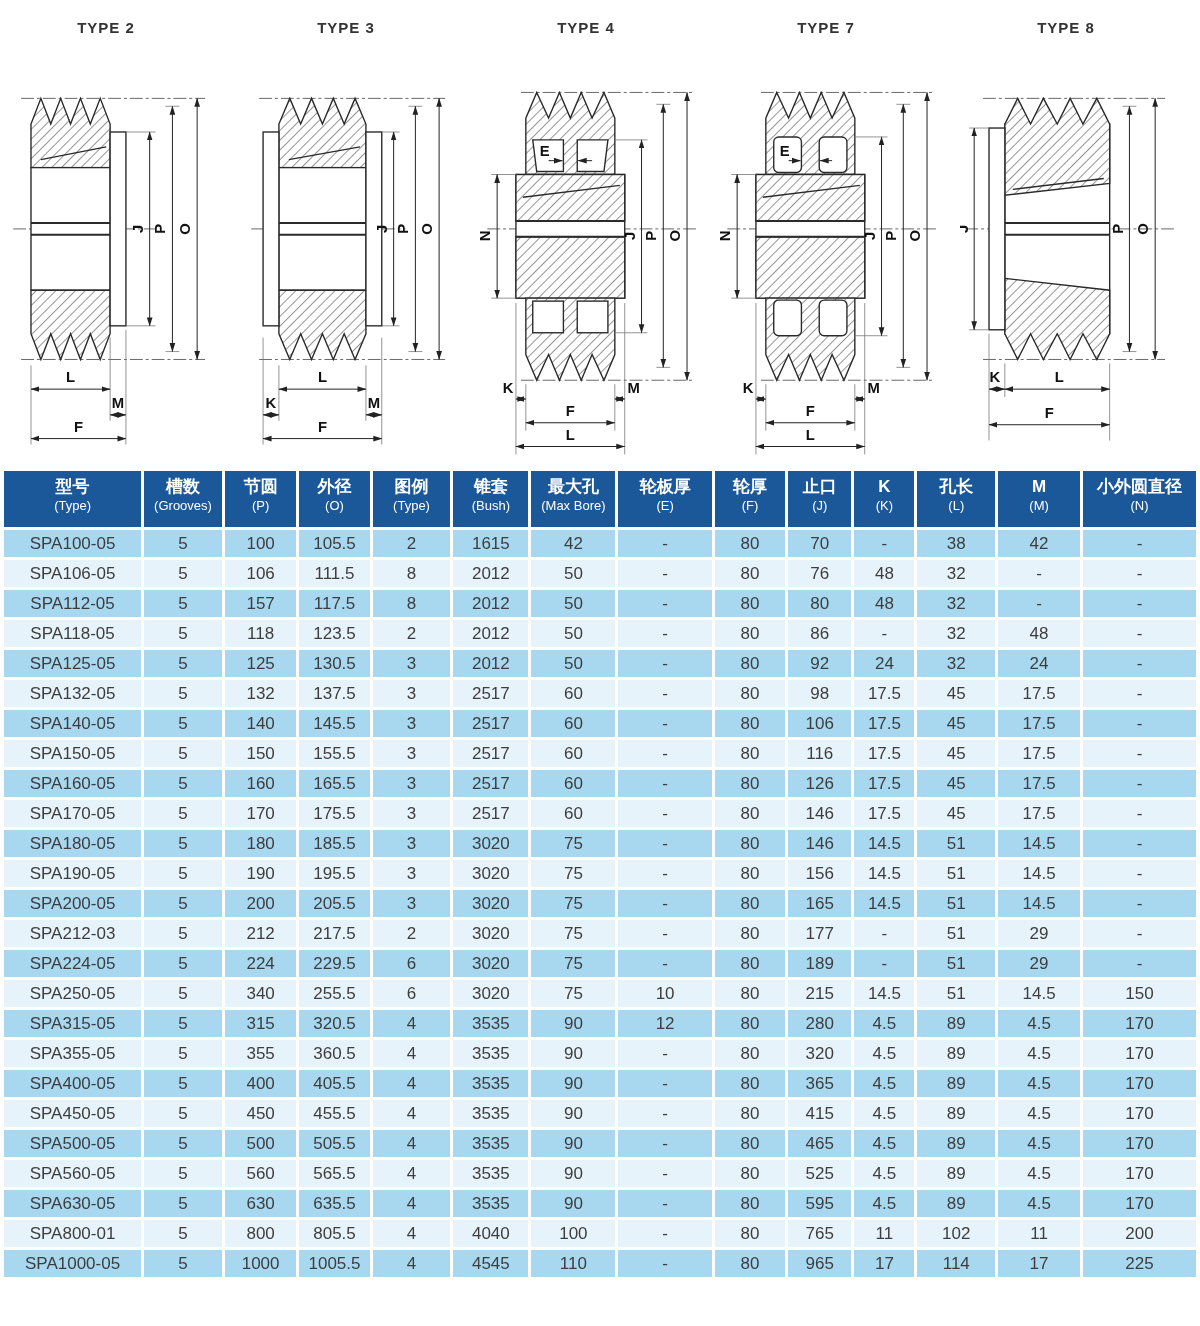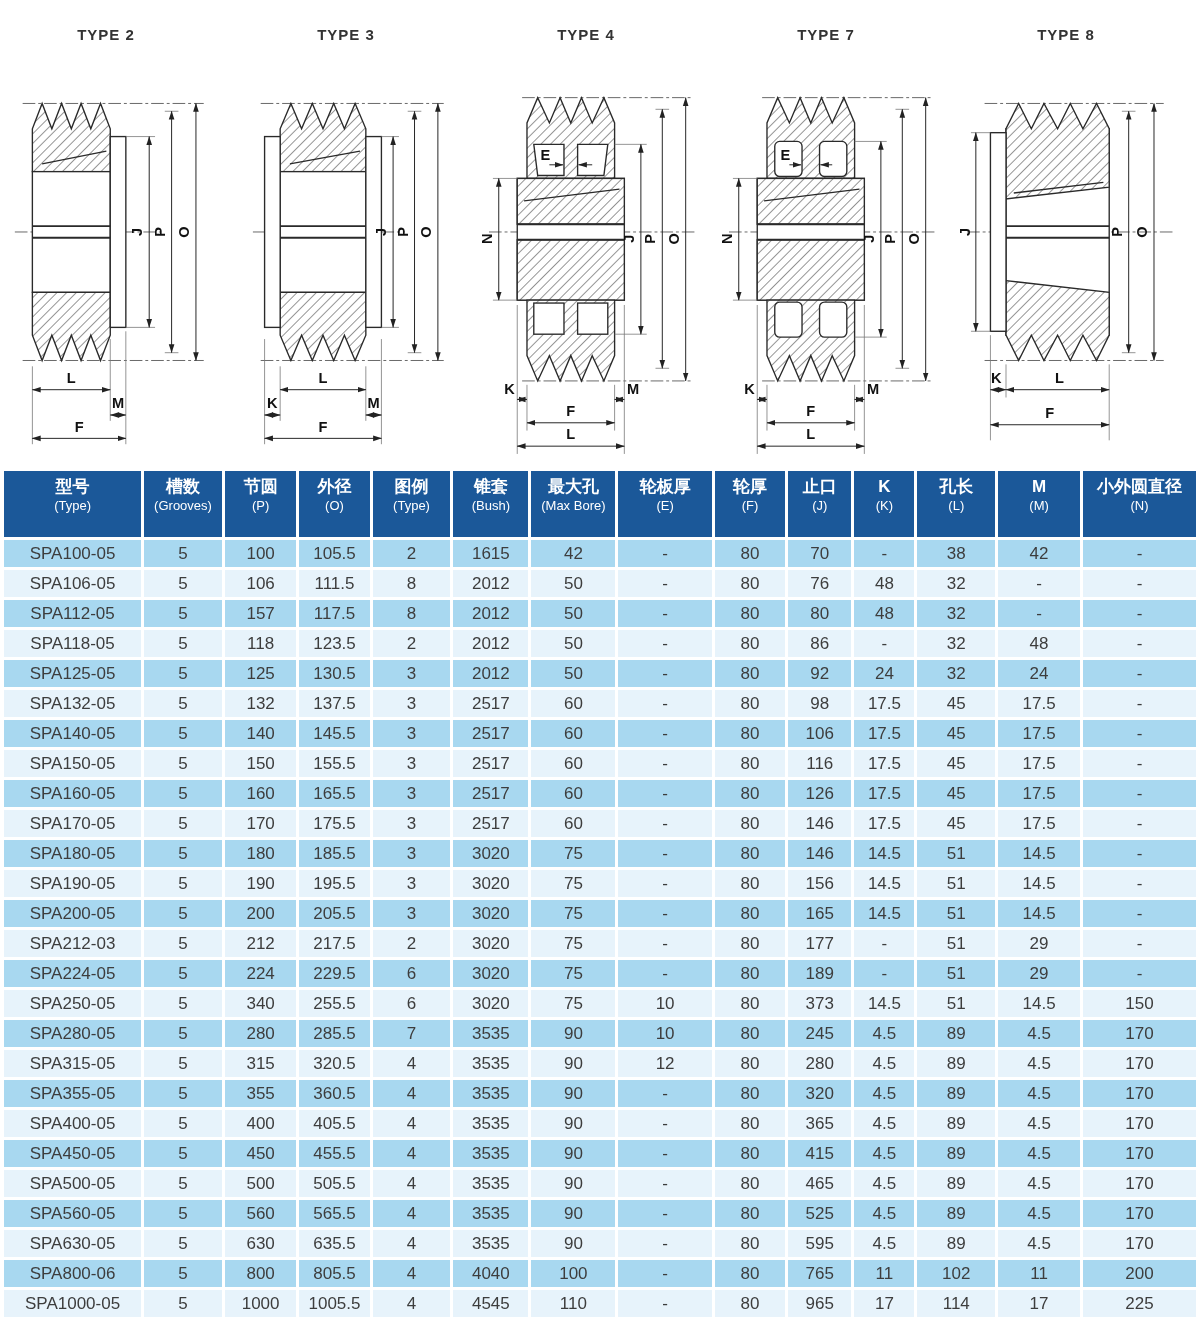--- a/index.html
+++ b/index.html
@@ -13,21 +13,21 @@
   body{
     margin:0;
     width:1200px;
     background:#ffffff;
     font-family:"Liberation Sans", sans-serif;
   }
   .diagrams{
     display:flex;
     width:1200px;
     height:468px;
-    padding-top:18px;
+    padding-top:11px;
   }
   .fig{
     width:240px;
     display:flex;
     flex-direction:column;
     align-items:center;
   }
   .fig-title{
     font-size:15px;
     font-weight:bold;
@@ -57,21 +57,21 @@
   table.spec{
     width:1198px;
     margin:0 1px;
     border-collapse:separate;
     border-spacing:3px;
     table-layout:fixed;
   }
   table.spec th{
     background:var(--header_bg);
     color:#fff;
-    padding:5px 0 24px;
+    padding:5px 0 14px;
     vertical-align:middle;
   }
   table.spec th .zh{
     font-size:17px;
     font-weight:bold;
     line-height:22px;
     white-space:nowrap;
   }
   table.spec th .en{
     font-size:13px;
@@ -674,41 +674,25 @@
         <tr>
           <td>SPA250-05</td>
           <td>5</td>
           <td>340</td>
           <td>255.5</td>
           <td>6</td>
           <td>3020</td>
           <td>75</td>
           <td>10</td>
           <td>80</td>
-          <td>373</td>
+          <td>215</td>
           <td>14.5</td>
           <td>51</td>
           <td>14.5</td>
           <td>150</td>
-        </tr>
-        <tr>
-          <td>SPA280-05</td>
-          <td>5</td>
-          <td>280</td>
-          <td>285.5</td>
-          <td>7</td>
-          <td>3535</td>
-          <td>90</td>
-          <td>10</td>
-          <td>80</td>
-          <td>245</td>
-          <td>4.5</td>
-          <td>89</td>
-          <td>4.5</td>
-          <td>170</td>
         </tr>
         <tr>
           <td>SPA315-05</td>
           <td>5</td>
           <td>315</td>
           <td>320.5</td>
           <td>4</td>
           <td>3535</td>
           <td>90</td>
           <td>12</td>
@@ -809,21 +793,21 @@
           <td>90</td>
           <td>-</td>
           <td>80</td>
           <td>595</td>
           <td>4.5</td>
           <td>89</td>
           <td>4.5</td>
           <td>170</td>
         </tr>
         <tr>
-          <td>SPA800-06</td>
+          <td>SPA800-01</td>
           <td>5</td>
           <td>800</td>
           <td>805.5</td>
           <td>4</td>
           <td>4040</td>
           <td>100</td>
           <td>-</td>
           <td>80</td>
           <td>765</td>
           <td>11</td>

